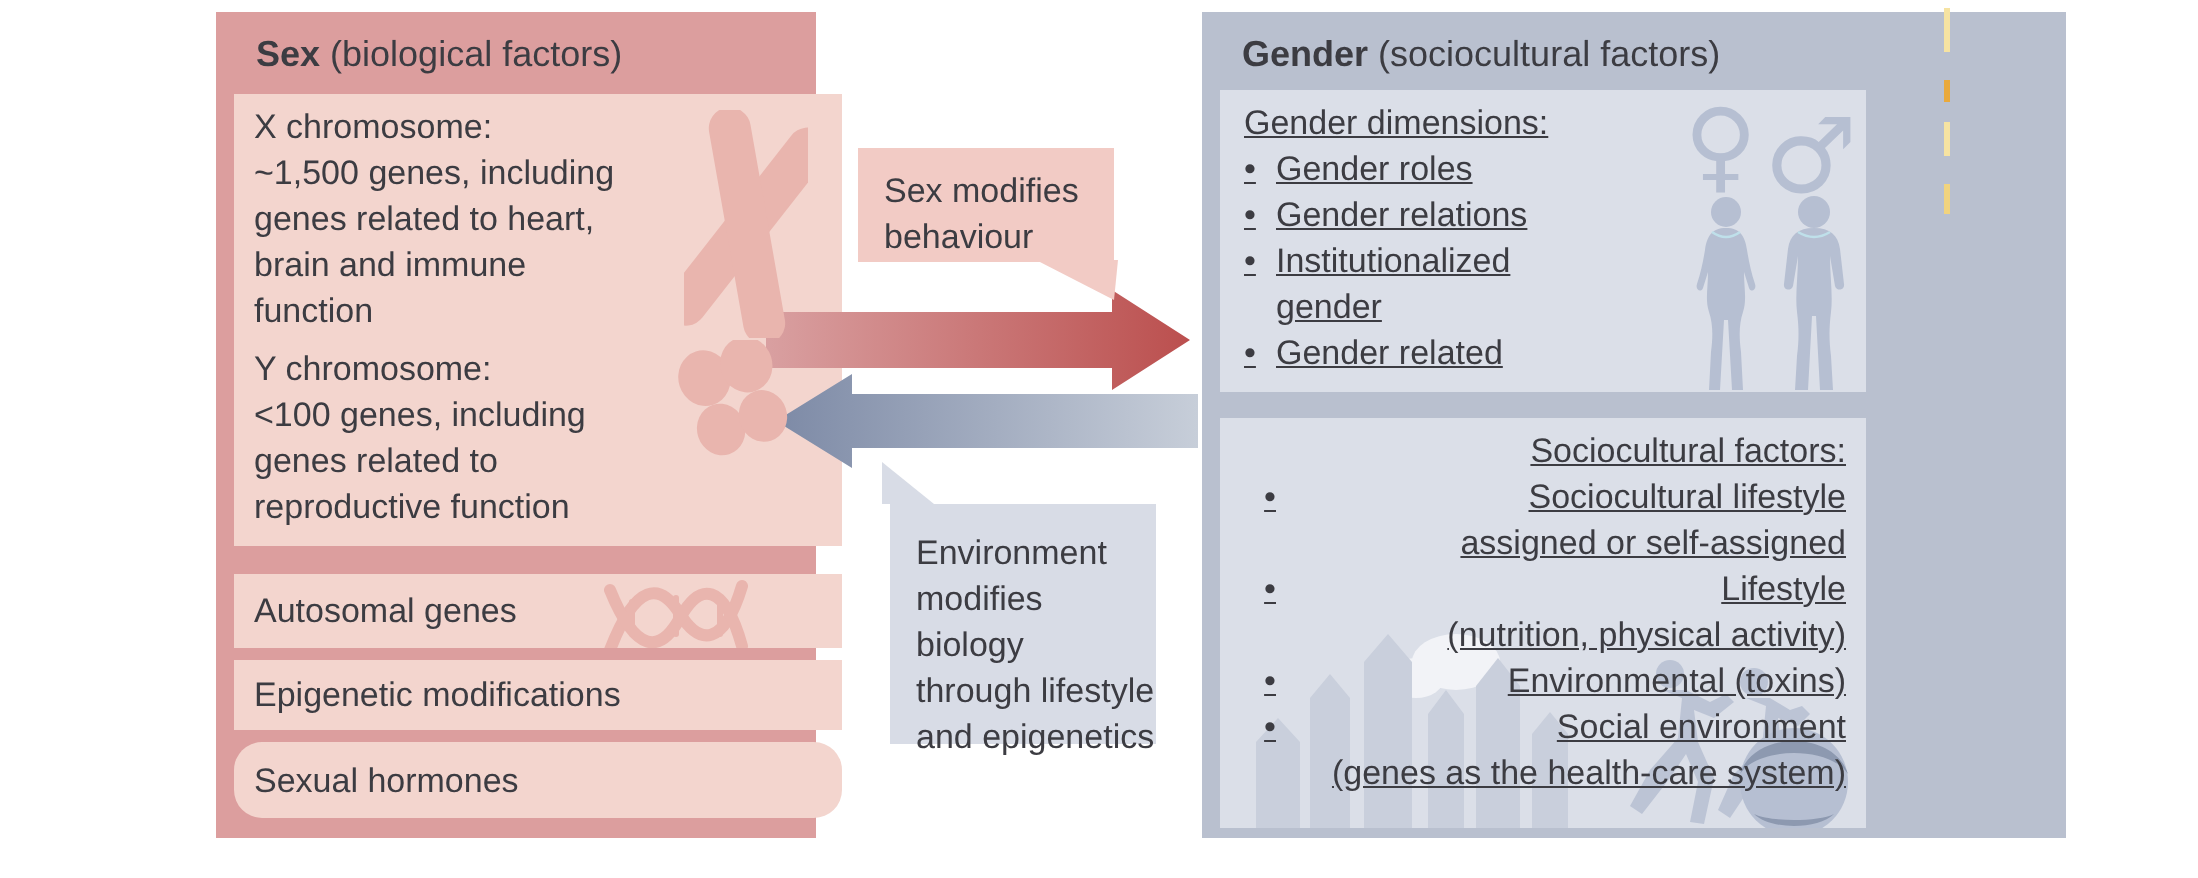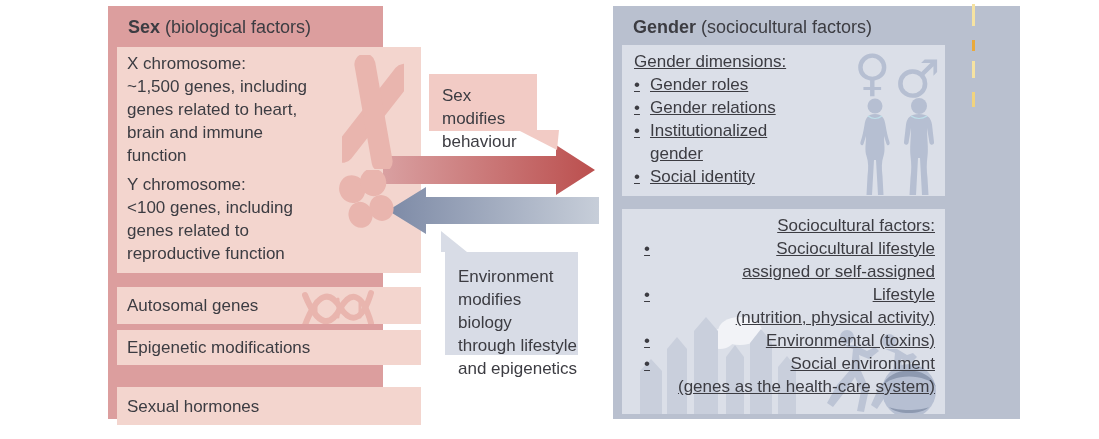--- a/index.html
+++ b/index.html
@@ -2,47 +2,47 @@
 <html><head>
 <meta charset="utf-8">
 <style>
   html,body{margin:0;padding:0;}
   body{
     width:1099px;height:439px;position:relative;overflow:hidden;
     background:#ffffff;
     font-family:"Liberation Sans", sans-serif;
     color:#3c3c42;
   }
-  .panel{position:absolute;top:6px;height:413px;}
+  .panel{position:absolute;top:6px;height:413px;padding-left:25px;}
   .panel-title{position:absolute;top:9px;left:20px;font-size:18px;line-height:24px;white-space:nowrap;}
   .panel-title b{font-weight:bold;}
   .inner-box{position:absolute;left:9px;overflow:hidden;}
   .box-text{position:relative;z-index:2;font-size:17px;line-height:23px;white-space:pre-line;padding:5px 10px 0 10px;}
   .single-line .box-text{padding-top:0;}
   .single-line{display:flex;align-items:center;}
 
   
   #sex-panel{left:108px;width:275px;background:#dc9e9e;}
   #sex-panel .inner-box{width:304px;background:#f3d5ce;}
   
-  #gender-panel{left:601px;width:407px;background:#b9c0cf;margin-left:12px;}
+  #gender-panel{left:601px;width:407px;background:#b9c0cf;}
   #gender-panel .inner-box{width:323px;background:#dbdfe8;}
 
   .bullet-list{margin:0;padding:0 10px 0 12px;list-style:none;font-size:17px;line-height:23px;position:relative;z-index:2;}
   .bullet-list .heading{padding:5px 0 0 0;}
   .bullet-list li{display:flex;text-decoration:underline;}
   .bullet-list .dot{width:16px;flex:0 0 16px;}
   .bullet-list .li-text{white-space:pre-line;flex:1;}
 
   .deco{position:absolute;z-index:1;}
 
   
   .callout{position:absolute;font-size:17px;line-height:23px;white-space:pre-line;}
-  #callout-sex{left:429px;top:74px;width:108px;height:57px;background:#f2cbc5;padding:10px 0 0 13px;box-sizing:border-box;}
-  #callout-env{left:445px;top:252px;width:133px;height:103px;background:#d8dce6;padding:13px 0 0 13px;box-sizing:border-box;}
+  #callout-sex{left:429px;top:74px;width:128px;height:57px;background:#f2cbc5;padding:10px 0 0 13px;box-sizing:border-box;}
+  #callout-env{left:445px;top:252px;width:133px;height:120px;background:#d8dce6;padding:13px 0 0 13px;box-sizing:border-box;}
   .tail{position:absolute;}
 
   .arrow{position:absolute;}
 
   .symbol{font-family:"DejaVu Sans", sans-serif;position:absolute;z-index:1;color:#b6bfd2;}
 
   .artifact{position:absolute;width:3px;}
 </style>
 </head>
 <body>
@@ -91,21 +91,21 @@
         <path d="M58,12 L58,30" stroke-width="3"></path>
       </g>
     </svg>
     <div class="box-text">Autosomal genes</div>
   </div>
 
   <div class="inner-box single-line" style="top:324px;height:35px;">
     <div class="box-text">Epigenetic modifications</div>
   </div>
 
-  <div class="inner-box single-line" style="top:381px;height:38px;">
+  <div class="inner-box single-line" style="top:365px;height:38px;border-radius:14px;">
     <div class="box-text">Sexual hormones</div>
   </div>
 </div>
 
 <div class="panel" id="gender-panel">
   <div class="panel-title">
     <b>Gender</b><span> (sociocultural factors)</span>
   </div>
 
   <div class="inner-box" style="top:39px;height:151px;">
@@ -135,21 +135,21 @@
           <span class="dot">•</span>
           <span class="li-text">Gender relations</span>
         </li>
       <li>
           <span class="dot">•</span>
           <span class="li-text">Institutionalized
 gender</span>
         </li>
       <li>
           <span class="dot">•</span>
-          <span class="li-text">Social identity</span>
+          <span class="li-text">Gender related</span>
         </li>
     </ul>
   </div>
 
   <div class="inner-box" style="top:203px;height:205px;text-align:right;">
     <svg class="deco" style="left:10px;top:100px;" width="180" height="105" viewBox="0 0 180 105">
       <g fill="#c9cfdc">
         <ellipse cx="108" cy="22" rx="22" ry="14" fill="#f2f3f7"></ellipse>
         <ellipse cx="88" cy="30" rx="14" ry="10" fill="#f2f3f7"></ellipse>
         <polygon points="35,40 45,28 55,40"></polygon>

